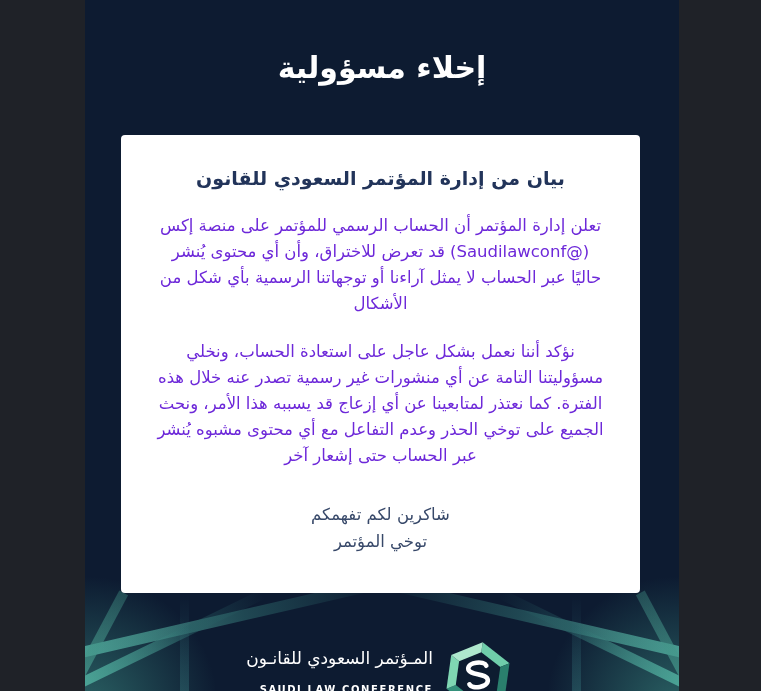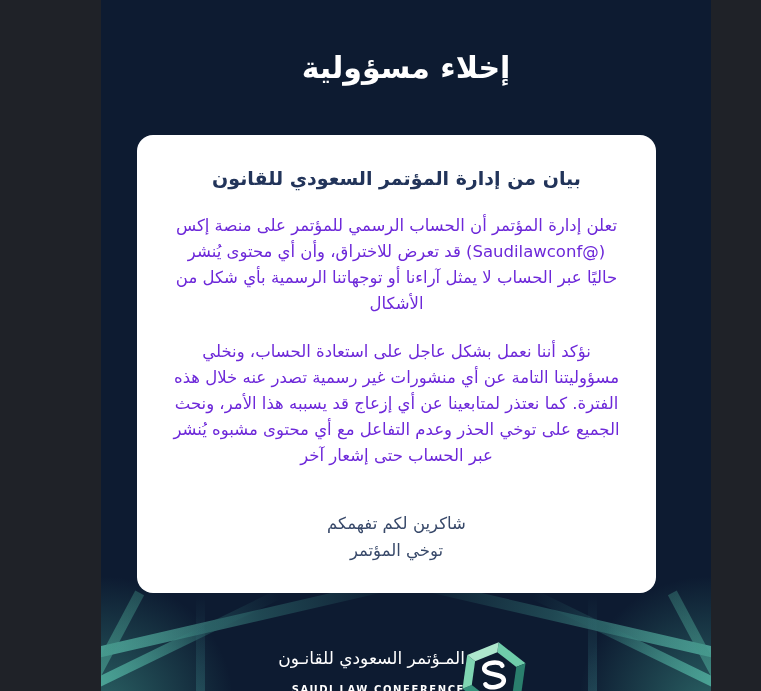--- a/index.html
+++ b/index.html
@@ -3,22 +3,22 @@
 <meta charset="utf-8">
 <style>
   html,body{margin:0;padding:0;}
   body{
     width:761px;height:691px;overflow:hidden;
     background:#1f2228;
     font-family:"DejaVu Sans",sans-serif;
     position:relative;
   }
   .canvas{
-    position:absolute;left:101px;top:0;width:594px;height:691px;
-    background:#0d1b31;overflow:hidden;padding-left:16px;
+    position:absolute;left:85px;top:0;width:594px;height:691px;
+    background:#0d1b31;overflow:hidden;
   }
   
   .art{position:absolute;inset:0;z-index:0;}
   .strip{position:absolute;}
   .ray-left{left:-8px;top:648px;width:312px;height:11px;
     transform:rotate(-13deg);transform-origin:left center;
     background:linear-gradient(to right,rgba(82,168,156,.9),rgba(47,108,110,.55) 55%,rgba(25,60,78,0));}
   .ray-right{right:-8px;top:648px;width:312px;height:11px;
     transform:rotate(13deg);transform-origin:right center;
     background:linear-gradient(to left,rgba(82,168,156,.9),rgba(47,108,110,.55) 55%,rgba(25,60,78,0));}
@@ -44,33 +44,33 @@
     background:radial-gradient(circle at 75% 80%,rgba(70,165,148,.5),rgba(70,165,148,0) 70%);}
   
   .title{
     position:absolute;left:0;right:0;top:50px;z-index:2;
     direction:rtl;text-align:center;
     color:#ffffff;font-size:30px;font-weight:bold;letter-spacing:.5px;
   }
   
   .card{
     position:absolute;left:36px;top:135px;width:519px;height:458px;z-index:2;
-    background:#ffffff;border-radius:16px;box-sizing:border-box;
+    background:#ffffff;border-radius:4px;box-sizing:border-box;
     padding:28px 30px;overflow:hidden;
     direction:rtl;text-align:center;
   }
   .card h2{
     margin:2px 6px 0;font-size:19px;line-height:26px;
     color:#22345a;font-weight:bold;
   }
   .card p{
     margin:22px 6px 0;font-size:16.5px;line-height:26px;
     color:#6d28d9;font-weight:normal;
   }
-  .closing{margin-top:41px;font-size:16.5px;line-height:27px;color:#374869;}
+  .closing{margin-top:32px;font-size:16.5px;line-height:27px;color:#374869;}
   .closing div{margin:0;}
   
   .brand{
     position:absolute;right:246px;left:100px;top:648px;z-index:2;
     text-align:right;color:#ffffff;
   }
   .brand-ar{direction:rtl;font-size:17px;font-weight:normal;line-height:21px;letter-spacing:.5px;}
   .brand-en{direction:ltr;font-size:10px;font-weight:bold;letter-spacing:1.6px;line-height:15px;margin-top:13px;}
   .logo{position:absolute;left:360px;top:640px;width:66px;height:72px;z-index:2;}
 </style>

